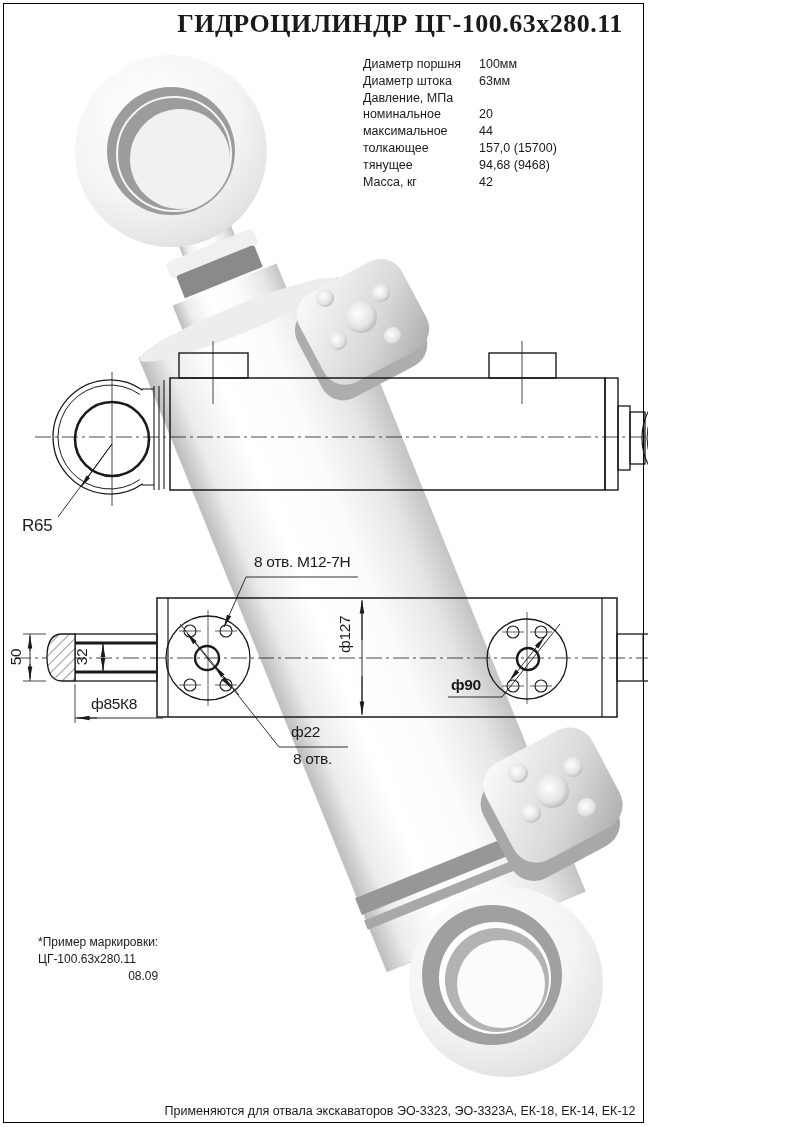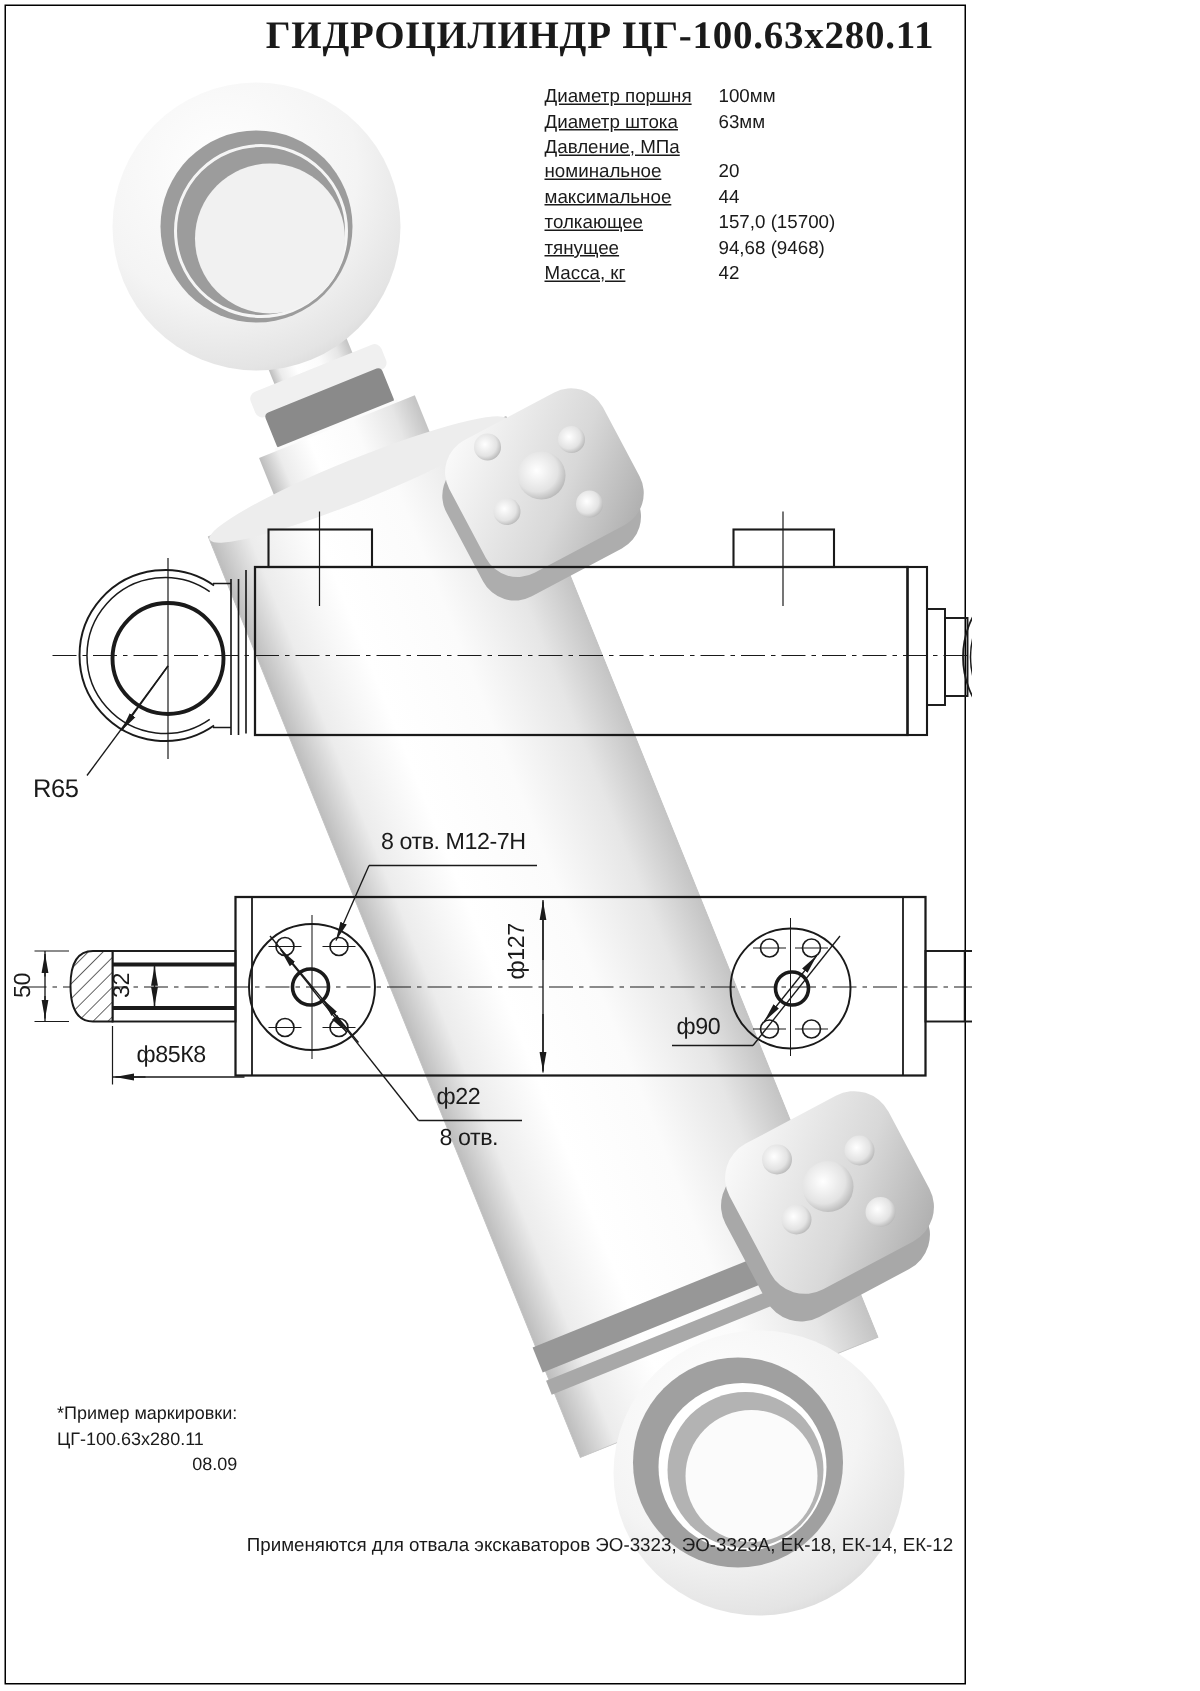--- a/index.html
+++ b/index.html
@@ -4,27 +4,27 @@
 <style>
   html,body{margin:0;padding:0;background:#fff;}
   .page{position:relative;width:648px;height:1127px;background:#fff;overflow:hidden;
         font-family:"Liberation Sans",sans-serif;color:#1a1a1a;}
   .frame{position:absolute;left:3px;top:3px;right:4px;bottom:4px;border:1.6px solid #000;}
   svg.draw{position:absolute;left:0;top:0;}
   .title{position:absolute;left:100px;top:9px;width:600px;text-align:center;
          font-family:"Liberation Serif",serif;font-weight:bold;font-size:26px;letter-spacing:.5px;}
   .spec{position:absolute;left:363px;top:56px;font-size:12.5px;line-height:16.8px;}
   .spec .row{display:flex;}
-  .spec .l{width:116px;text-decoration:underline;}
+  .spec .l{width:116px;}
   .lbl{position:absolute;white-space:nowrap;font-size:15.5px;letter-spacing:-.3px;}
   .big{font-size:17px;}
   .rot{width:34px;height:16px;text-align:center;transform:rotate(-90deg);}
   .mark{position:absolute;left:38px;top:934px;font-size:12px;line-height:17px;}
   .mark .ind{padding-left:30px;text-align:right;}
-  .footer{position:absolute;left:0;top:1023px;width:800px;text-align:center;font-size:12.5px;}
+  .footer{position:absolute;left:0;top:1104px;width:800px;text-align:center;font-size:12.5px;}
 </style>
 </head>
 <body>
 
 <div class="page">
   <div class="frame"></div>
 
   <svg class="draw" width="800" height="1127" viewBox="0 0 800 1127">
     <defs>
       <linearGradient id="cylGrad" x1="0" y1="0" x2="1" y2="0">
@@ -288,21 +288,21 @@
     <div class="row">
         <span class="l">Масса, кг</span>
         <span>42</span>
       </div>
   </div>
 
   <div class="lbl big" style="left:22px;top:516px;">R65</div>
   <div class="lbl big" style="left:722px;top:353px;">R61</div>
   <div class="lbl" style="left:254px;top:553px;text-align:center;">8 отв. М12-7Н</div>
   <div class="lbl rot" style="left:327px;top:628px;">ф127</div>
-  <div class="lbl" style="left:451px;top:676px;">ф90</div>
+  <div class="lbl" style="left:451px;top:676px;font-weight:bold;">ф90</div>
   <div class="lbl" style="left:291px;top:723px;">ф22</div>
   <div class="lbl" style="left:293px;top:750px;">8 отв.</div>
   <div class="lbl" style="left:91px;top:695px;">ф85К8</div>
   <div class="lbl" style="left:677px;top:694px;">ф85К8</div>
   <div class="lbl rot" style="left:-2px;top:649px;">50</div>
   <div class="lbl rot" style="left:64px;top:649px;">32</div>
   <div class="lbl rot" style="left:695px;top:649px;">32</div>
   <div class="lbl rot" style="left:755px;top:649px;">50</div>
 
   <div class="mark">

